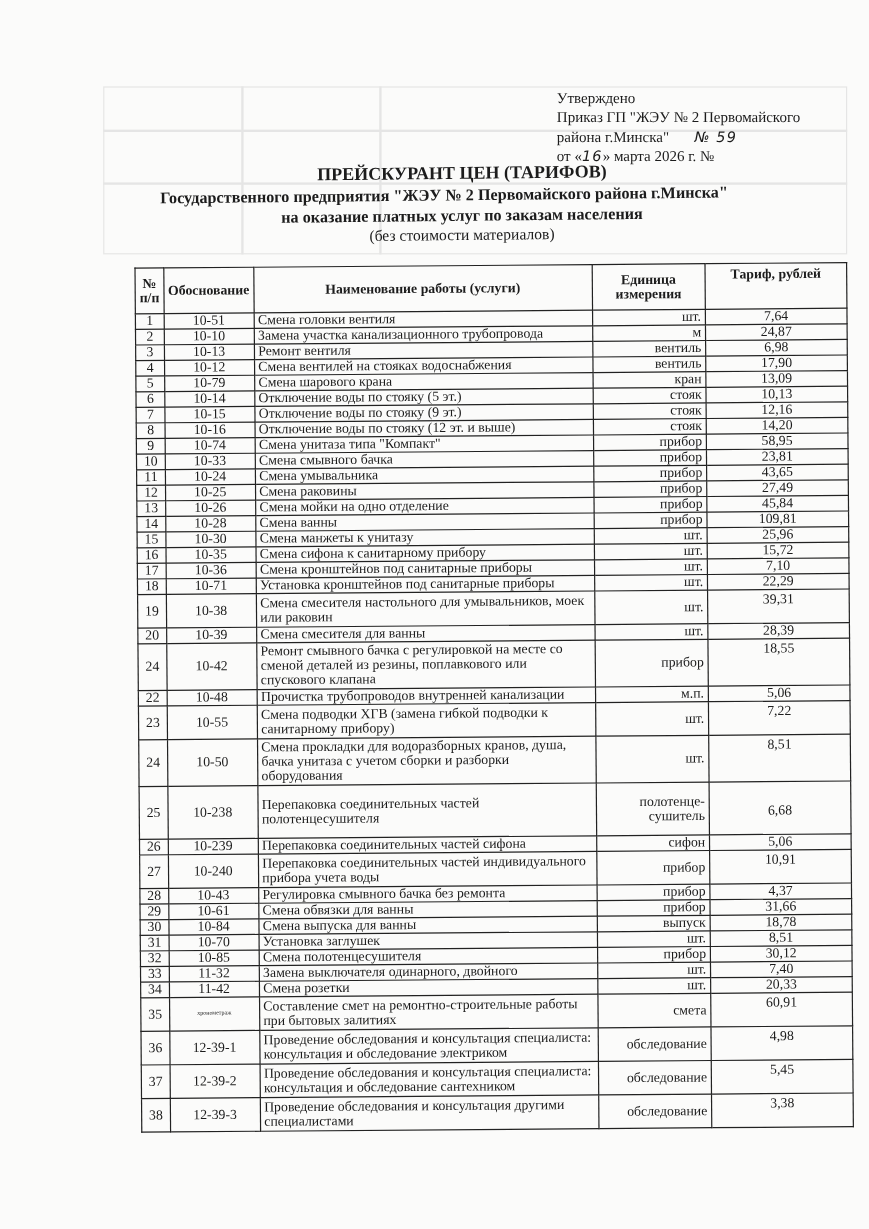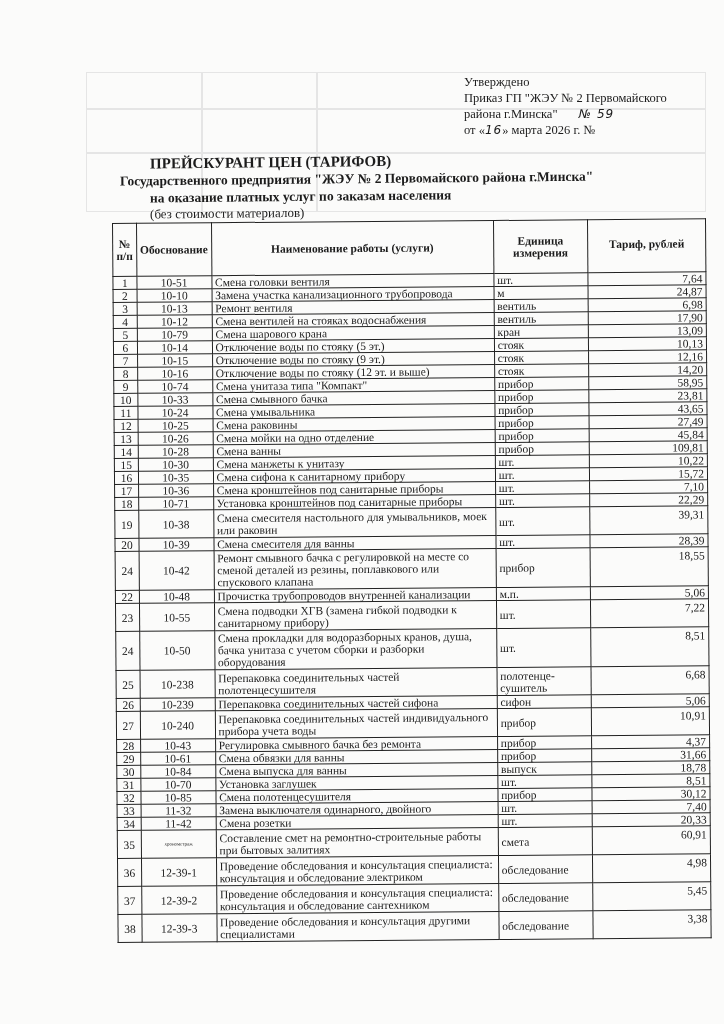--- a/index.html
+++ b/index.html
@@ -13,40 +13,40 @@
   .ghost {
     position:absolute; left:86px; top:72px; width:620px; height:140px;
     opacity:0.10; pointer-events:none;
   }
   .ghost div { position:absolute; border:1px solid #333; }
   .approval {
     position:absolute; left:464px; top:74px; width:230px;
     font-size:12.5px; line-height:16px;
   }
   .approval .hand { font-family:"DejaVu Sans", sans-serif; font-style:italic; font-size:12px; letter-spacing:1px; }
-  .title-block { position:absolute; left:150px; top:152px; width:470px; }
+  .title-block { position:absolute; left:150px; top:136px; width:470px; text-align:center; }
   .title-main { font-weight:bold; font-size:15px; line-height:18px; transform:rotate(-0.6deg); }
   .title-sub { font-weight:bold; font-size:13.5px; line-height:17px; transform:rotate(-0.6deg); white-space:nowrap; margin-left:-30px; }
   .title-note { font-size:13px; line-height:15px; transform:rotate(-0.6deg); }
   table.price {
     position:absolute; left:112px; top:223px;
     border-collapse:collapse; width:594px;
     font-size:11.5px; line-height:12px;
     transform:rotate(-0.45deg); transform-origin:0 0;
   }
   table.price th, table.price td {
     border:1px solid #222; padding:0 3px; vertical-align:middle;
   }
   table.price th { font-weight:bold; text-align:center; font-size:11.5px; height:34px; }
   td.num { text-align:center; width:17px; }
   td.code { text-align:center; width:56px; }
   td.code.tiny { font-size:5px; }
   td.name { text-align:left; width:282px; }
-  td.unit { text-align:left; width:88px; }
-  td.tariff { text-align:right; width:114px; }
+  td.unit { text-align:right; width:88px; }
+  td.tariff { text-align:center; width:114px; }
   tr.r1 td { height:12px; }
   tr.r2 td { height:25px; }
   tr.r3 td { height:36px; }
 </style>
 </head>
 <body>
 
 <div class="ghost">
   <div style="left:0;top:0;width:618px;height:138px;"></div>
   <div style="left:115px;top:0;width:0;height:138px;"></div>
@@ -74,21 +74,21 @@
   <div class="title-note">(без стоимости материалов)</div>
 </div>
 
 <table class="price">
   <thead>
     <tr>
       <th>№ п/п</th>
       <th>Обоснование</th>
       <th>Наименование работы (услуги)</th>
       <th>Единица измерения</th>
-      <th style="vertical-align:top;padding-top:18px;">Тариф, рублей</th>
+      <th style="vertical-align:top;padding-top:3px;">Тариф, рублей</th>
     </tr>
   </thead>
   <tbody id="rows">
       <tr class="r1">
         <td class="num">1</td>
         <td class="code">10-51</td>
         <td class="name">Смена головки вентиля</td>
         <td class="unit">шт.</td>
         <td class="tariff">7,64</td>
       </tr>
@@ -181,21 +181,21 @@
         <td class="code">10-28</td>
         <td class="name">Смена ванны</td>
         <td class="unit">прибор</td>
         <td class="tariff">109,81</td>
       </tr>
       <tr class="r1">
         <td class="num">15</td>
         <td class="code">10-30</td>
         <td class="name">Смена манжеты к унитазу</td>
         <td class="unit">шт.</td>
-        <td class="tariff">10,22</td>
+        <td class="tariff">25,96</td>
       </tr>
       <tr class="r1">
         <td class="num">16</td>
         <td class="code">10-35</td>
         <td class="name">Смена сифона к санитарному прибору</td>
         <td class="unit">шт.</td>
         <td class="tariff">15,72</td>
       </tr>
       <tr class="r1">
         <td class="num">17</td>
@@ -251,21 +251,21 @@
         <td class="code">10-50</td>
         <td class="name">Смена прокладки для водоразборных кранов, душа, бачка унитаза с учетом сборки и разборки оборудования</td>
         <td class="unit">шт.</td>
         <td class="tariff" style="vertical-align: top; padding-top: 2px;">8,51</td>
       </tr>
       <tr class="r2">
         <td class="num">25</td>
         <td class="code">10-238</td>
         <td class="name">Перепаковка соединительных частей полотенцесушителя</td>
         <td class="unit">полотенце-сушитель</td>
-        <td class="tariff" style="vertical-align: top; padding-top: 2px; margin-left: 36px;">6,68</td>
+        <td class="tariff" style="vertical-align: top; padding-top: 18px; margin-left: 36px;">6,68</td>
       </tr>
       <tr class="r1">
         <td class="num">26</td>
         <td class="code">10-239</td>
         <td class="name">Перепаковка соединительных частей сифона</td>
         <td class="unit">сифон</td>
         <td class="tariff">5,06</td>
       </tr>
       <tr class="r2">
         <td class="num">27</td>

